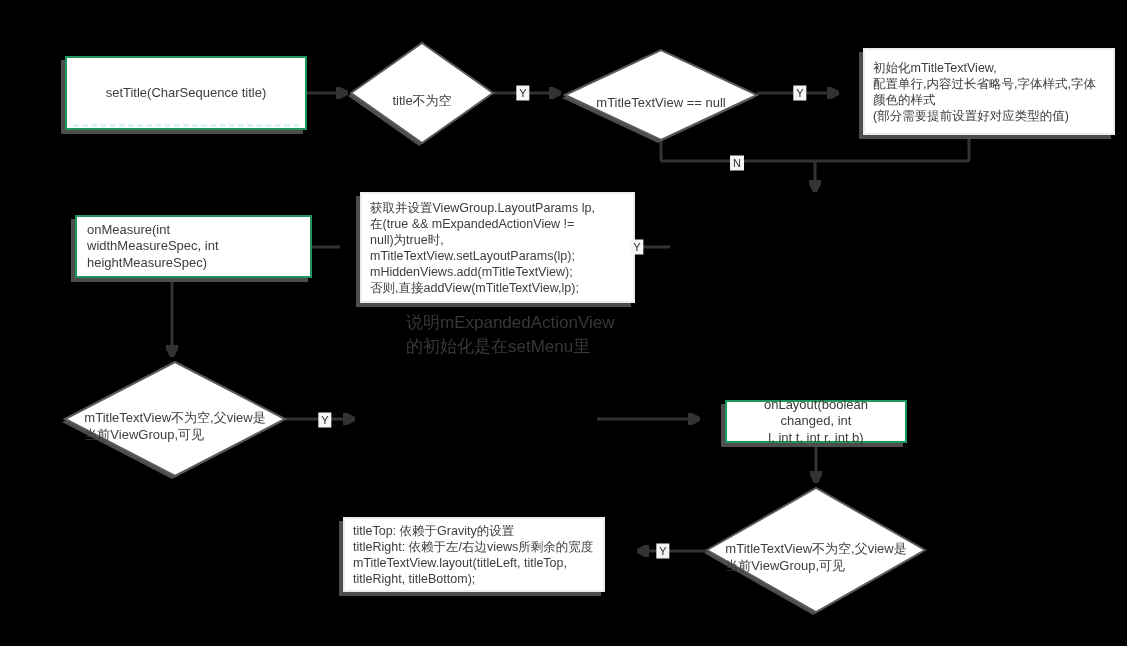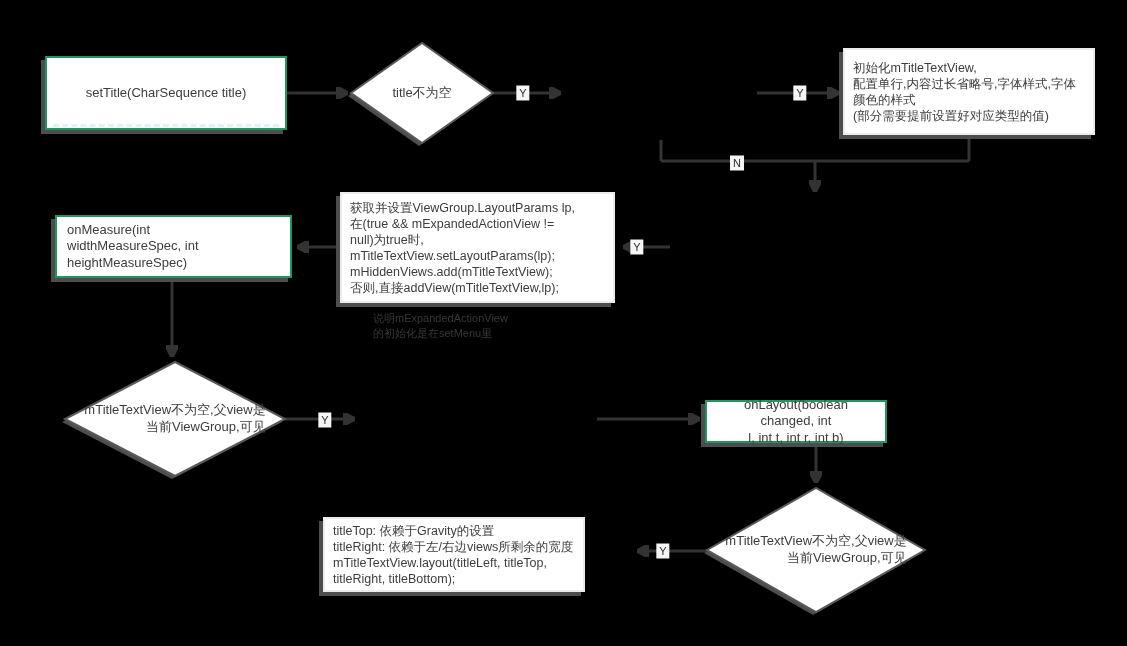--- a/index.html
+++ b/index.html
@@ -4,36 +4,36 @@
 <style>
   :root{
     --bg:#000; --accent_green:#1e975e; --box_border:#ececec; --box_fill:#fff;
     --shadow:#4d4d4d; --connector:#333333; --text:#3d3d3d; --note_text:#383838; --chip_bg:#f5f5f5;
   }
   *{margin:0;padding:0;box-sizing:border-box;}
   body{background:#000;font-family:"Liberation Sans","DejaVu Sans",sans-serif;}
   .canvas{position:relative;width:1127px;height:646px;background:var(--bg);overflow:hidden;}
   .wires{position:absolute;left:0;top:0;}
   .wires path{stroke:var(--connector);stroke-width:3;fill:none;}
-  .rect{position:absolute;background:var(--box_fill);box-shadow:-4px 4px 0 0 var(--shadow);}
+  .rect{position:absolute;background:var(--box_fill);box-shadow:-4px 4px 0 0 var(--shadow);margin-left:20px;}
   .rect.green{border:2px solid var(--accent_green);}
   .rect.gray{border:2px solid var(--box_border);}
   .r-text{position:absolute;left:0;right:0;top:50%;transform:translateY(-50%);
     color:var(--text);font-size:13px;line-height:1.3;white-space:pre-line;padding:0 10px;}
   .r-text.center{text-align:center;}
   .r-text.small{font-size:12.5px;line-height:1.28;padding:0 8px;}
   .diamond{position:absolute;}
   .diamond svg{overflow:visible;display:block;}
   .d-shadow{fill:var(--shadow);}
   .d-main{fill:var(--box_fill);stroke:#595959;stroke-width:2;}
-  .d-text{position:absolute;left:-8%;top:0;width:116%;height:100%;display:flex;align-items:center;
-    justify-content:center;text-align:right;color:var(--text);font-size:13px;line-height:1.3;white-space:pre-line;}
+  .d-text{position:absolute;left:-8%;top:8px;width:116%;height:100%;display:flex;align-items:center;
+    justify-content:center;text-align:left;color:var(--text);font-size:13px;line-height:1.3;white-space:pre-line;}
   .chip{position:absolute;transform:translate(-50%,-50%);background:var(--chip_bg);color:#2f2f2f;
     font-size:11px;line-height:15px;padding:0 3px;min-width:10px;text-align:center;}
-  .note{position:absolute;color:var(--note_text);font-size:11px;line-height:1.4;white-space:pre-line;}
+  .note{position:absolute;color:var(--note_text);font-size:17px;line-height:1.4;white-space:pre-line;margin-left:33px;}
   .cyan-dashes{position:absolute;left:6px;right:6px;bottom:1px;border-bottom:3px dashed rgba(150,225,235,0.35);}
 </style>
 </head>
 <body>
 
 <div class="canvas">
 
   <svg class="wires" width="1127" height="646">
     <defs>
       <marker id="arr" viewBox="0 0 10 10" refX="9" refY="5" markerWidth="4" markerHeight="4" orient="auto-start-reverse">
@@ -97,20 +97,27 @@
   </div>
 
   <div class="diamond" style="left:351px;top:43px;width:142px;height:100px">
     <svg width="142" height="100">
       <polygon class="d-shadow" points="0,50 71,0 142,50 71,100" transform="translate(-3,3)"></polygon>
       <polygon class="d-main" points="0,50 71,0 142,50 71,100"></polygon>
     </svg>
     <div class="d-text">title不为空</div>
   </div>
 
+  <div class="diamond" style="left:565px;top:50px;width:192px;height:90px">
+    <svg width="192" height="90">
+      <polygon class="d-shadow" points="0,45 96,0 192,45 96,90" transform="translate(-3,3)"></polygon>
+      <polygon class="d-main" points="0,45 96,0 192,45 96,90"></polygon>
+    </svg>
+    <div class="d-text">mTitleTextView == null</div>
+  </div>
 
 
   <div class="diamond" style="left:65px;top:362px;width:220px;height:114px">
     <svg width="220" height="114">
       <polygon class="d-shadow" points="0,57 110,0 220,57 110,114" transform="translate(-3,3)"></polygon>
       <polygon class="d-main" points="0,57 110,0 220,57 110,114"></polygon>
     </svg>
     <div class="d-text">mTitleTextView不为空,父view是
 当前ViewGroup,可见</div>
   </div>

